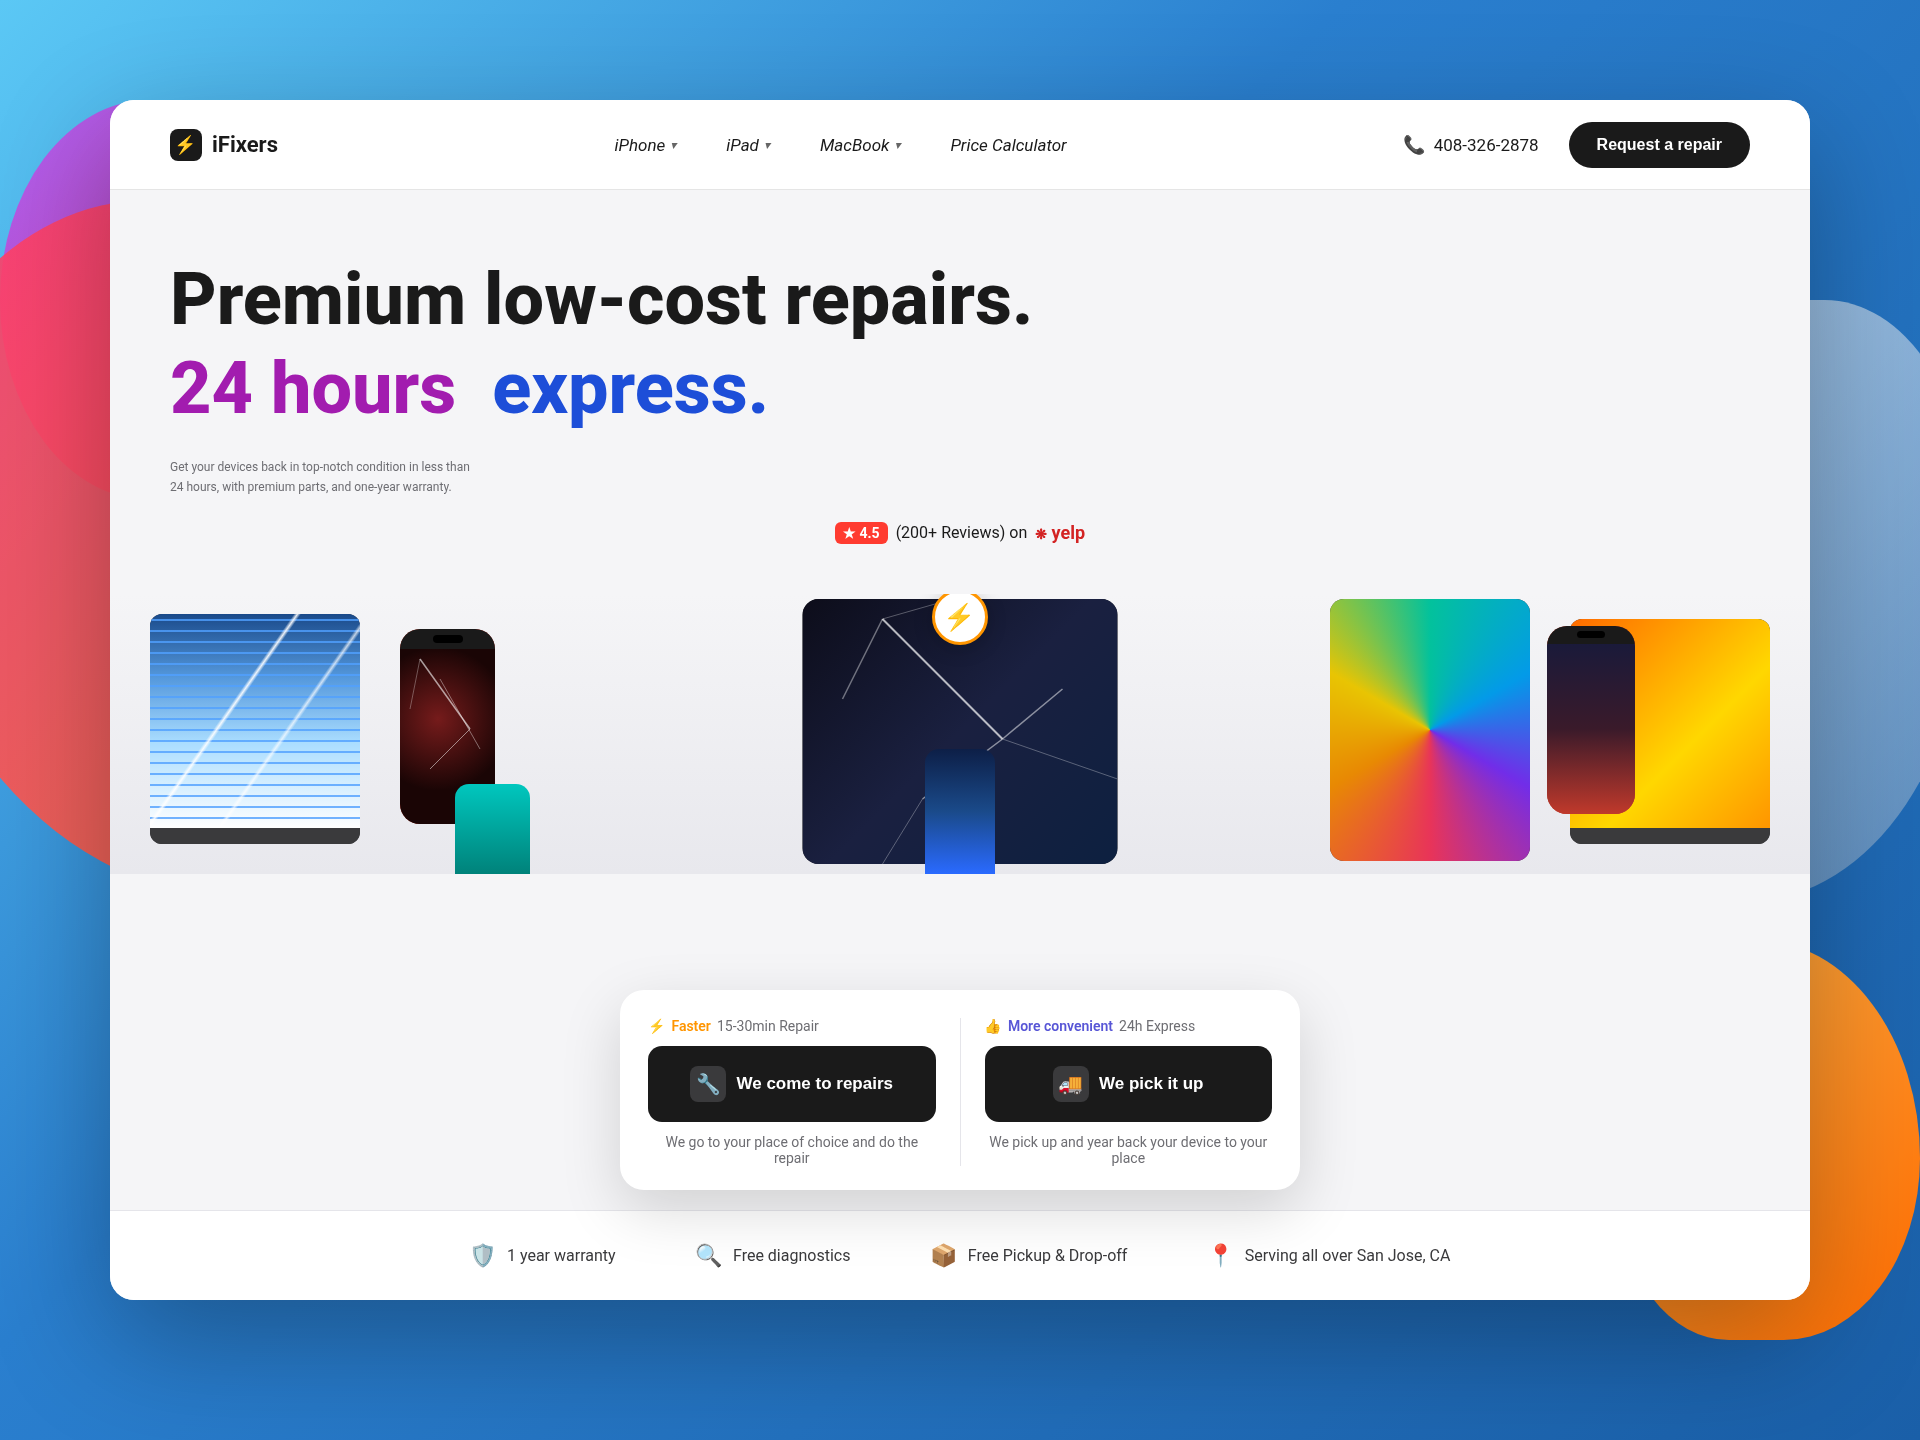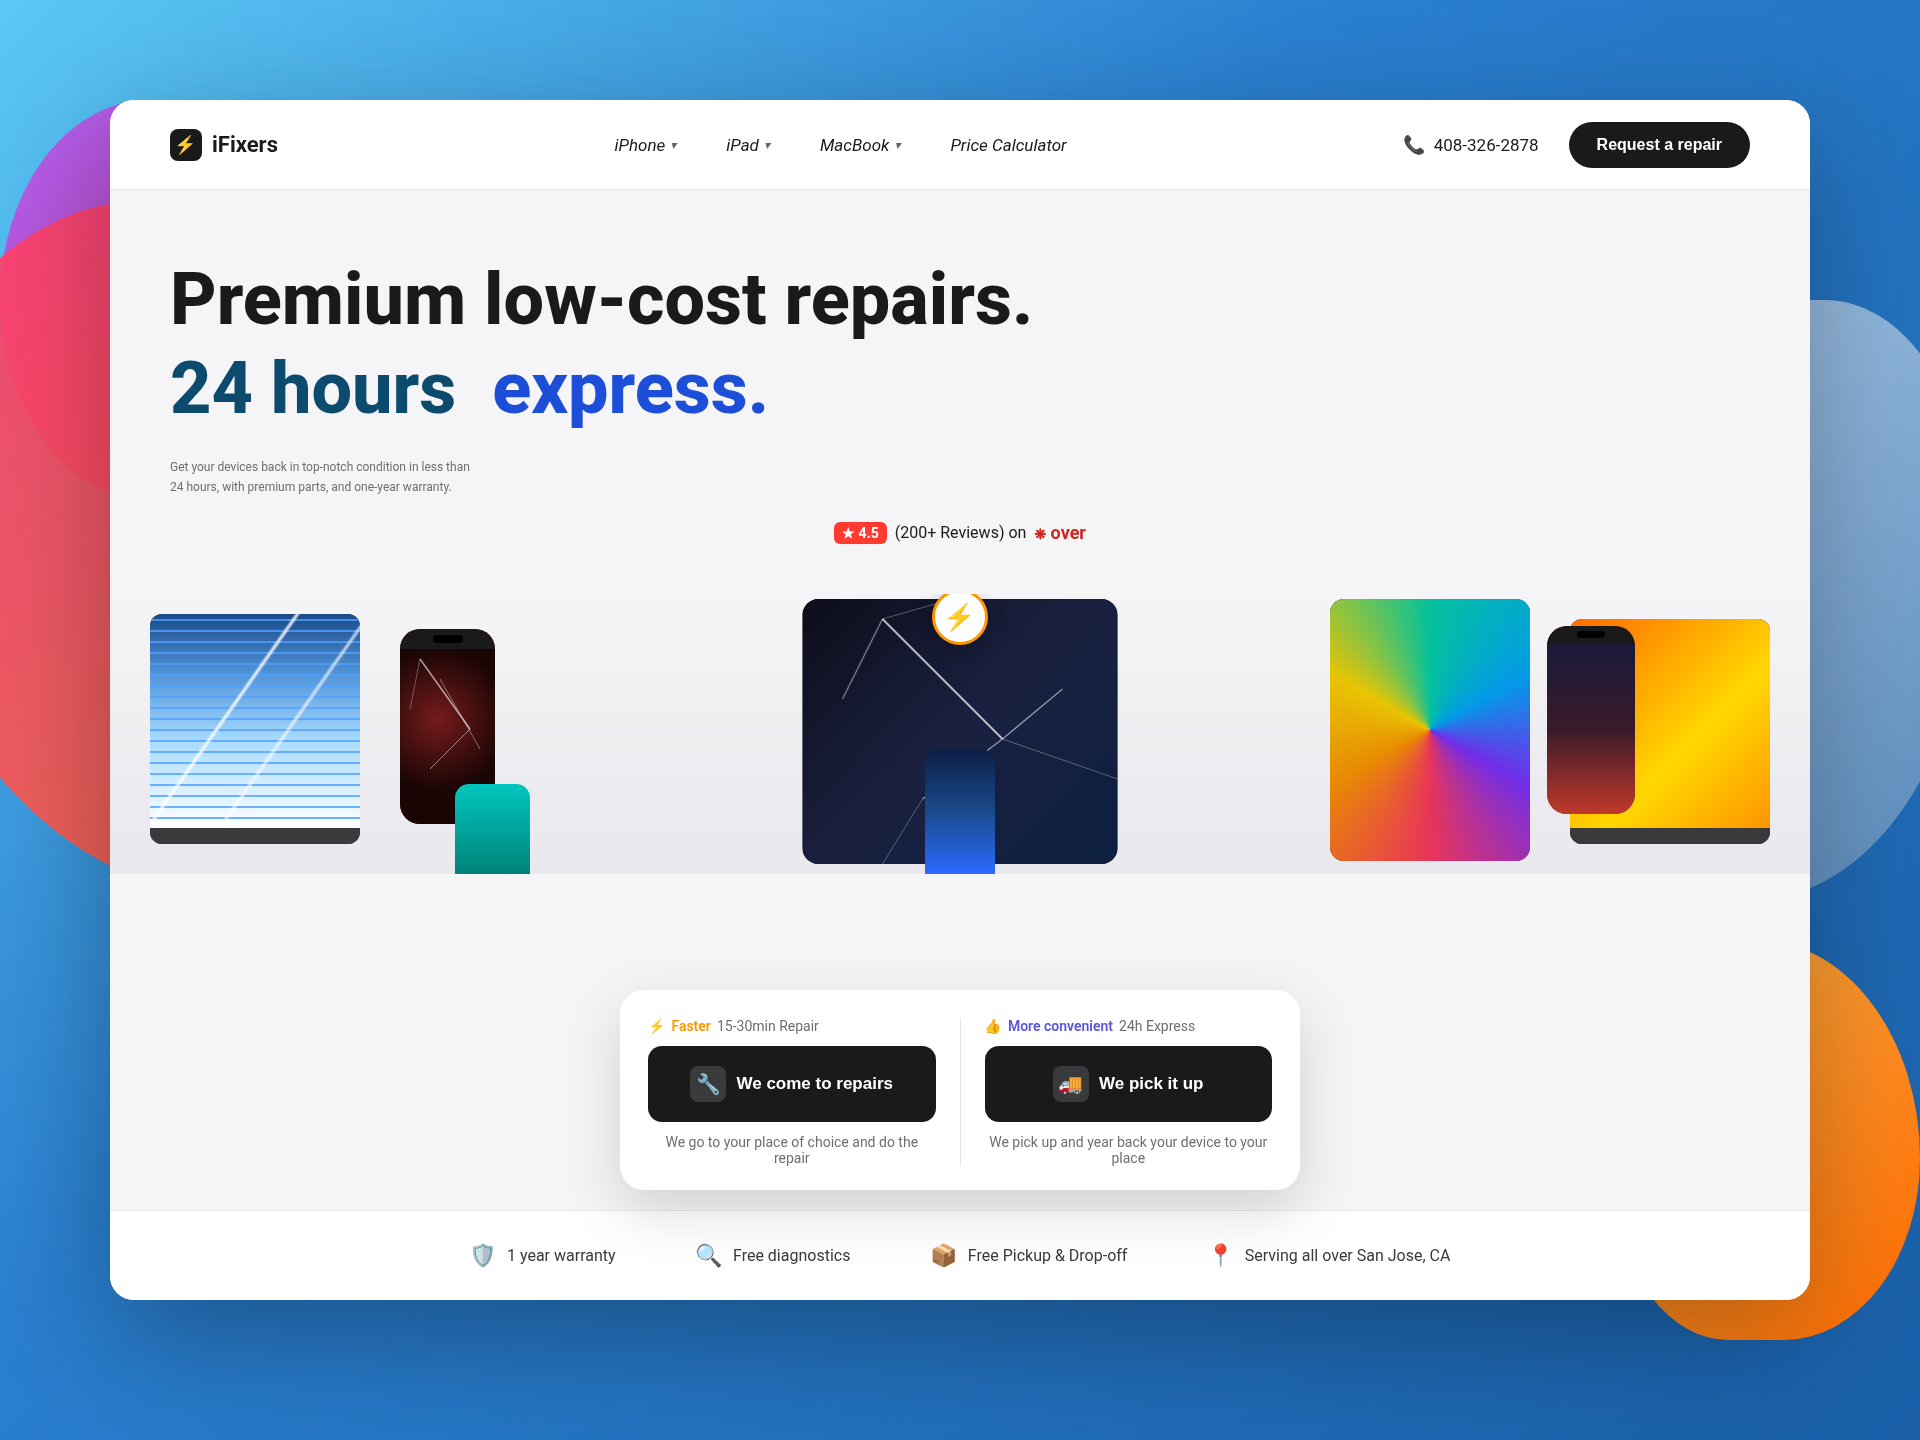--- a/index.html
+++ b/index.html
@@ -148,21 +148,21 @@
       color: #1a1a1a;
       line-height: 1.1;
       margin-bottom: 10px;
     }
     .hero-subtitle {
       font-size: 72px;
       font-weight: 800;
       line-height: 1.1;
       margin-bottom: 30px;
     }
-    .hero-subtitle .orange { color: #0c4a6e; }
+    .hero-subtitle .orange { color: #a21caf; }
     .hero-subtitle .purple { color: #1d4ed8; }
     .hero-description {
       font-size: 12px;
       color: #6e6e73;
       line-height: 1.6;
       margin-bottom: 25px;
     }
     .rating-row {
       display: flex;
       align-items: center;
@@ -417,21 +417,21 @@
       <span>24 hours, with premium parts, and one-year warranty.</span>
     </p>
     <div class="rating-row">
       <span class="rating-badge">
         <span>★</span>
         <span>4.5</span>
       </span>
       <span>(200+ Reviews) on</span>
       <span class="yelp-logo">
         <span class="yelp-star">❋</span>
-        <span>over</span>
+        <span>yelp</span>
       </span>
     </div>
   </div>
 
   <div class="devices-section">
     <div class="devices-bg"></div>
 
     <div class="device-macbook-left" style="position:absolute; left:40px; top:20px; width:210px; height:230px; background:#2c2c2e; border-radius:12px; overflow:hidden; display:flex; flex-direction:column;">
       <div class="device-screen-damaged" style="flex:1; position:relative; background: linear-gradient(180deg, #1a4a8a 0%, #5599dd 30%, #aaddff 60%, #ffffff 100%);">
         <div class="horizontal-lines" style="position:absolute;top:0;left:0;right:0;bottom:0;background:repeating-linear-gradient(0deg,transparent,transparent 9px,rgba(80,160,255,0.8) 9px,rgba(80,160,255,0.8) 11px);"></div>

